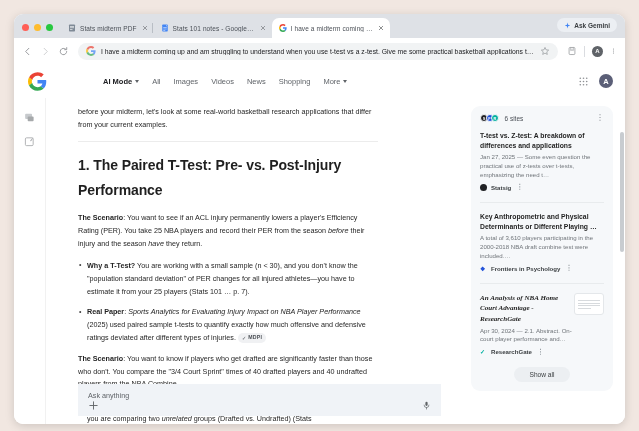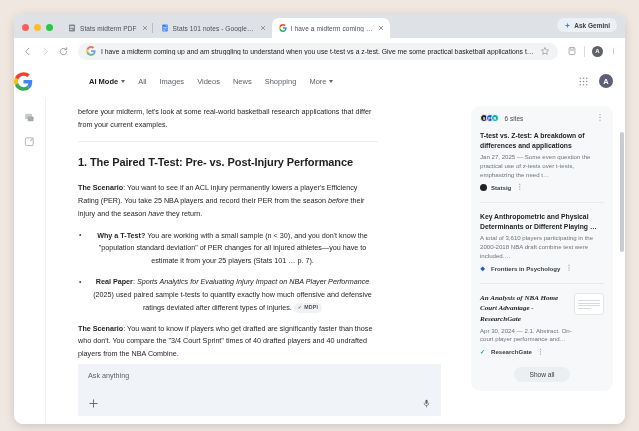--- a/index.html
+++ b/index.html
@@ -106,21 +106,21 @@
 
   
   .viewport {
     flex: 1 1 auto; position: relative;
     background: #ffffff; overflow: hidden;
   }
 
   
   .gheader {
     height: 34px; display: flex; align-items: center;
-    gap: 0; position: relative;
+    padding-left: 14px; gap: 0; position: relative;
   }
   .glogo { width: 19px; height: 19px; }
   .gnav {
     display: flex; align-items: center; gap: 13px;
     margin-left: 56px; font-size: 7.5px; color: #5f6368;
   }
   .gnav .item { display: flex; align-items: center; gap: 3px; white-space: nowrap; }
   .gnav .item.active { color: #202124; font-weight: 700; }
   .caret { width: 0; height: 0; border-left: 2.5px solid transparent;
            border-right: 2.5px solid transparent; border-top: 3px solid #5f6368; }
@@ -149,44 +149,44 @@
     overflow: hidden;
   }
   .answer {
     font-size: 7.2px; line-height: 1.78; color: #1f1f1f;
     padding-top: 8px;
     max-width: 300px;
   }
   .answer p { margin-bottom: 9px; }
   .answer .hr { border-top: 1px solid #ececec; margin: 6px 0 11px 0; }
   .answer h3 {
-    font-size: 11px; font-weight: 700; color: #1f1f1f;
+    font-size: 14px; font-weight: 700; color: #1f1f1f;
     margin: 2px 0 10px 0; letter-spacing: -.1px;
   }
   .answer .b { font-weight: 700; }
   .answer .i { font-style: italic; }
-  .answer ul { list-style: none; margin: 0 0 7px 0; text-align: center; }
+  .answer ul { list-style: none; margin: 0 0 7px 0; }
   .answer li { position: relative; padding-left: 9px; margin-bottom: 8px; }
   .answer li::before {
     content: "•"; position: absolute; left: 1px; top: -0.5px;
     color: #444; font-size: 7px;
   }
   .cite {
     display: inline-flex; align-items: center; gap: 2px;
     background: #f0f1f3; border-radius: 7px;
     padding: 0.5px 4px; font-size: 5.2px; color: #4b4f55;
     vertical-align: middle; margin-left: 2px; font-weight: 600;
     letter-spacing: .2px;
   }
   .cite-mark { font-size: 5px; color: #6f7378; }
 
   
   .composer {
     position: absolute; left: 32px; right: 24px; bottom: 8px;
-    height: 52px; background: #f0f3f7; border-radius: 0;
+    height: 32px; background: #f0f3f7; border-radius: 0;
     padding: 7px 10px 0 10px;
     display: flex; flex-direction: column; justify-content: space-between;
   }
   .composer-ph { font-size: 7.2px; color: #5f6368; }
   .composer-row {
     display: flex; align-items: center; justify-content: space-between;
     padding-bottom: 7px;
   }
   .plus-ico { width: 11px; height: 11px; opacity: .8; }
   .mic-ico  { width: 9px; height: 11px; opacity: .8; }

